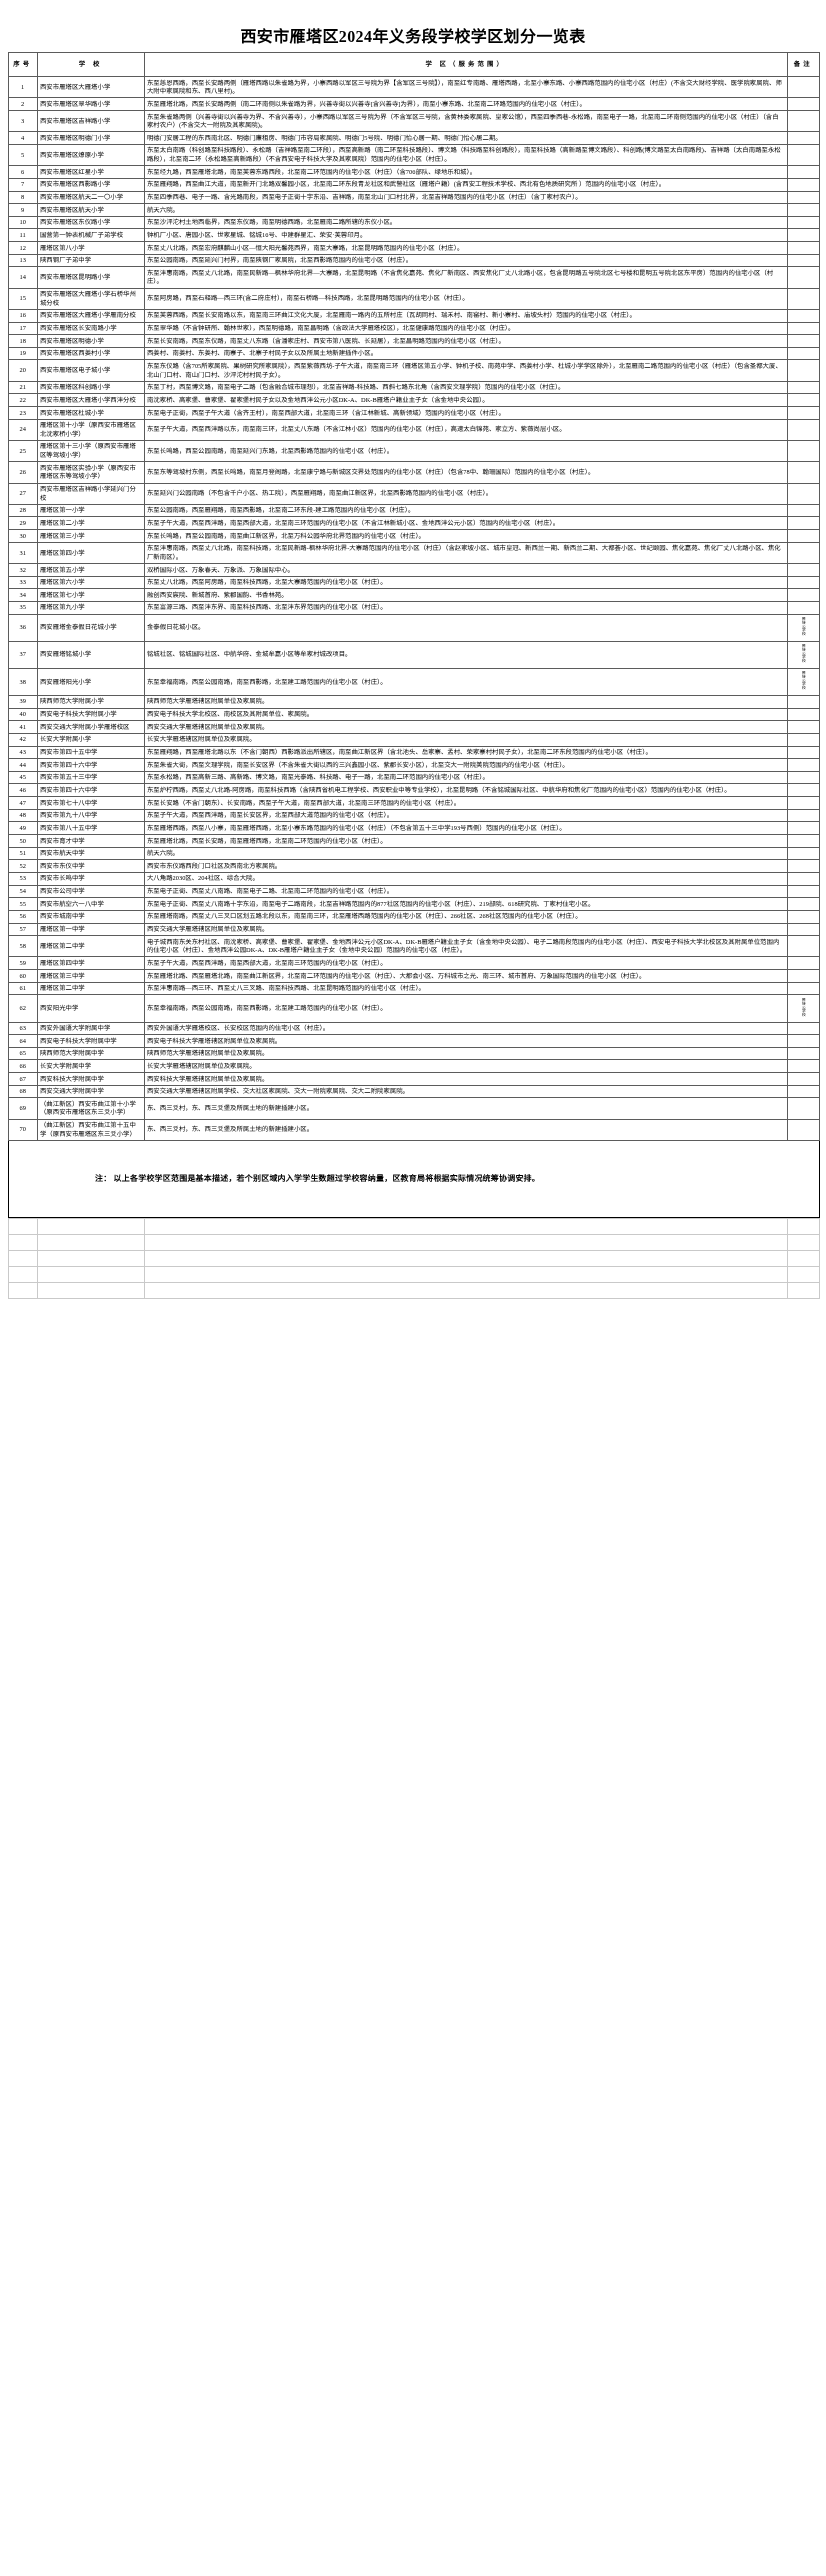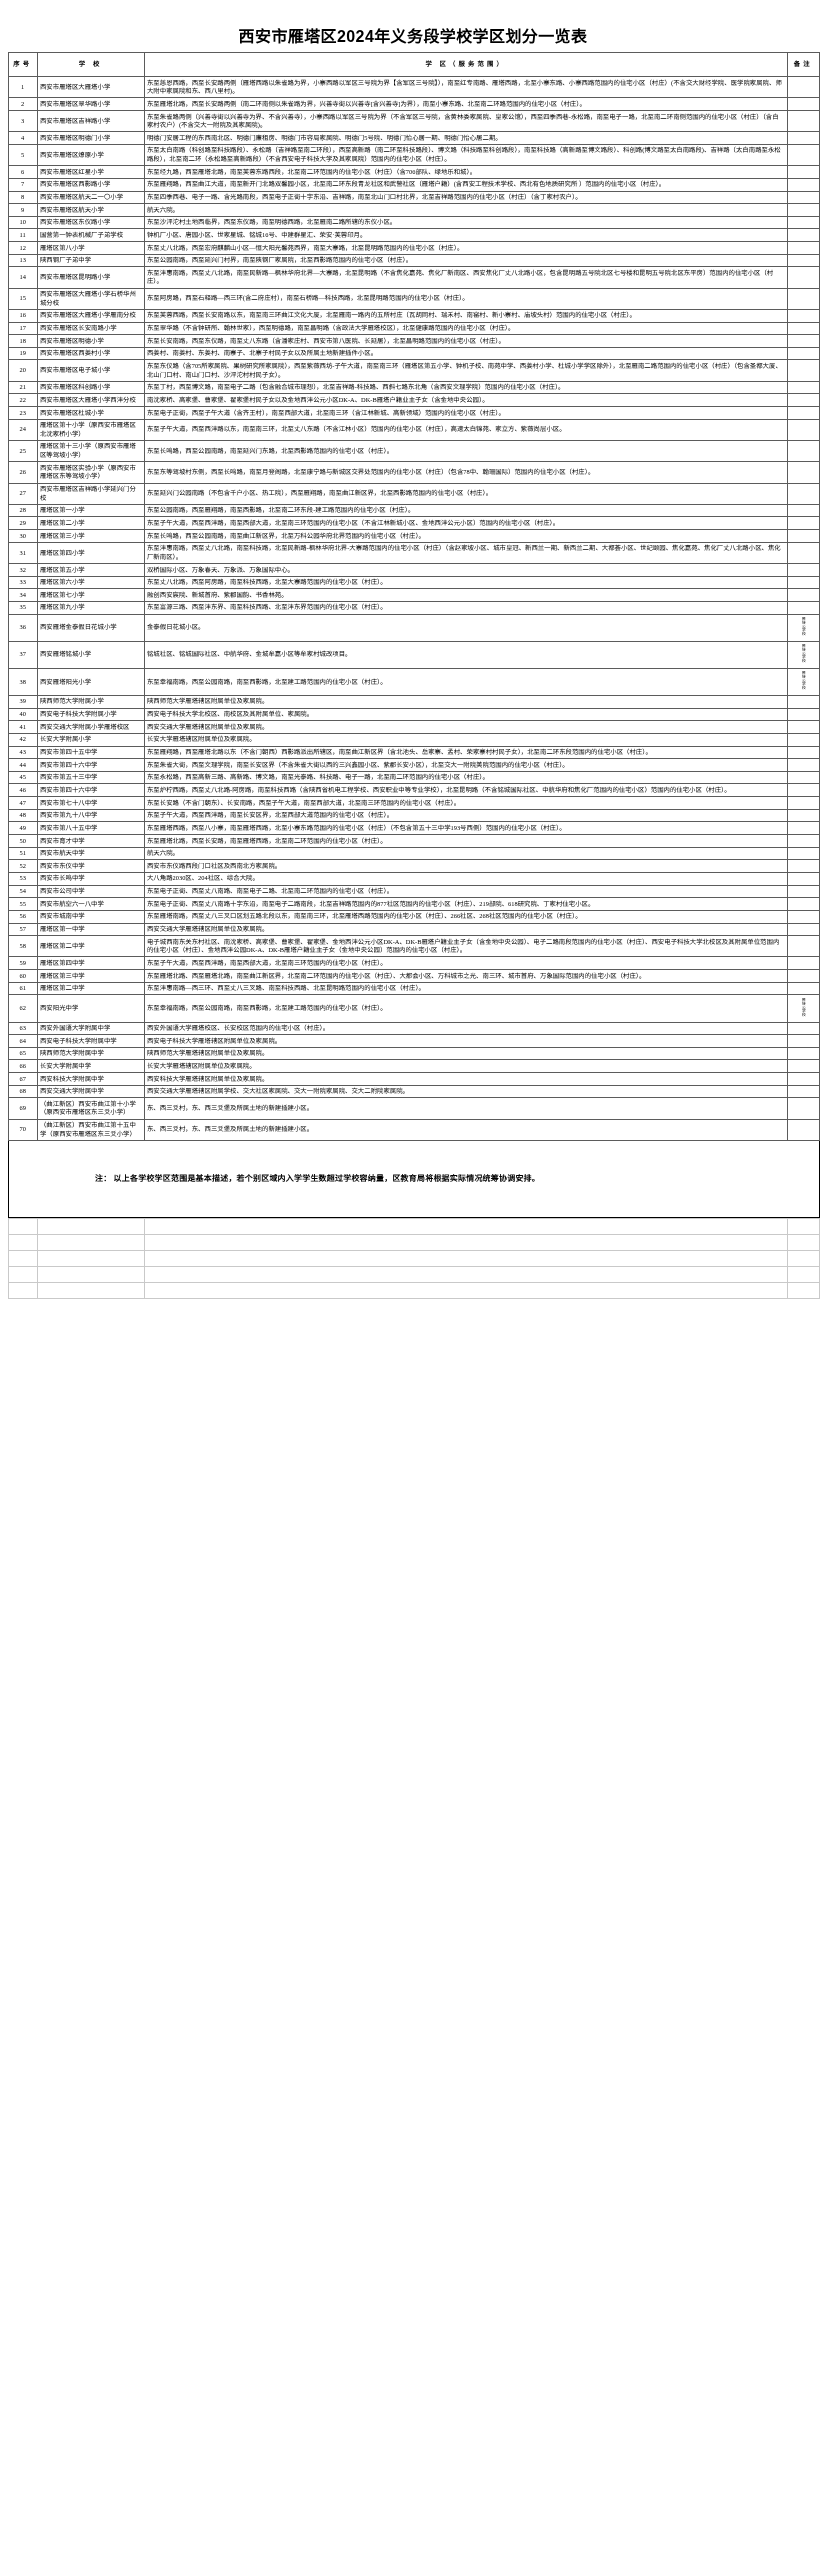--- a/index.html
+++ b/index.html
@@ -18,21 +18,21 @@
   .title-band{
     height:23px;
   }
   .doc-title{
     text-align:center;
     font-size:16px;
     font-weight:bold;
     letter-spacing:0.4px;
     line-height:24.5px;
     padding:1.5px 0 3.1px 0;
-    font-family:Liberation Sans, sans-serif;
+    font-family:Liberation Serif, serif;
   }
   table.sheet{
     border-collapse:collapse;
     width:811px;
     margin:0 7.7px 0 7.7px;
     table-layout:fixed;
   }
   table.sheet td, table.sheet th{
     border:0.8px solid #5b5b5b;
     vertical-align:middle;

